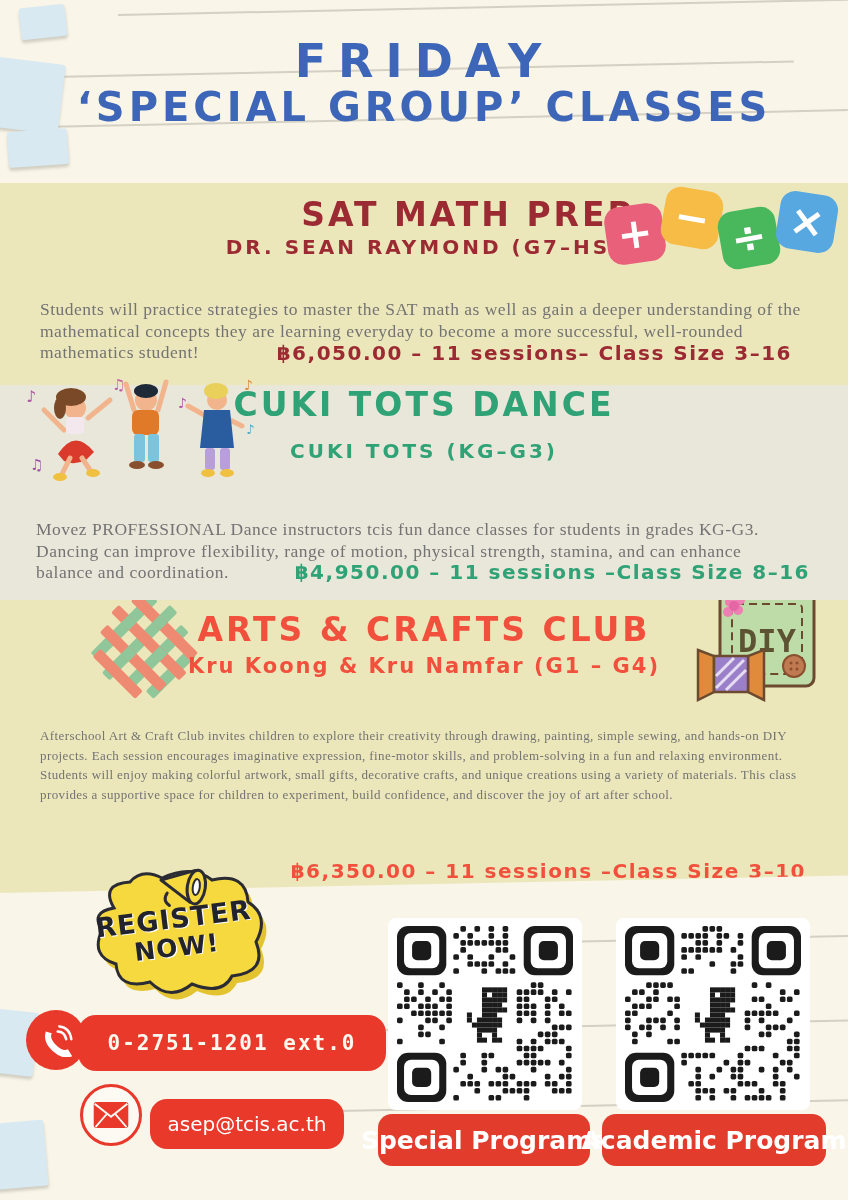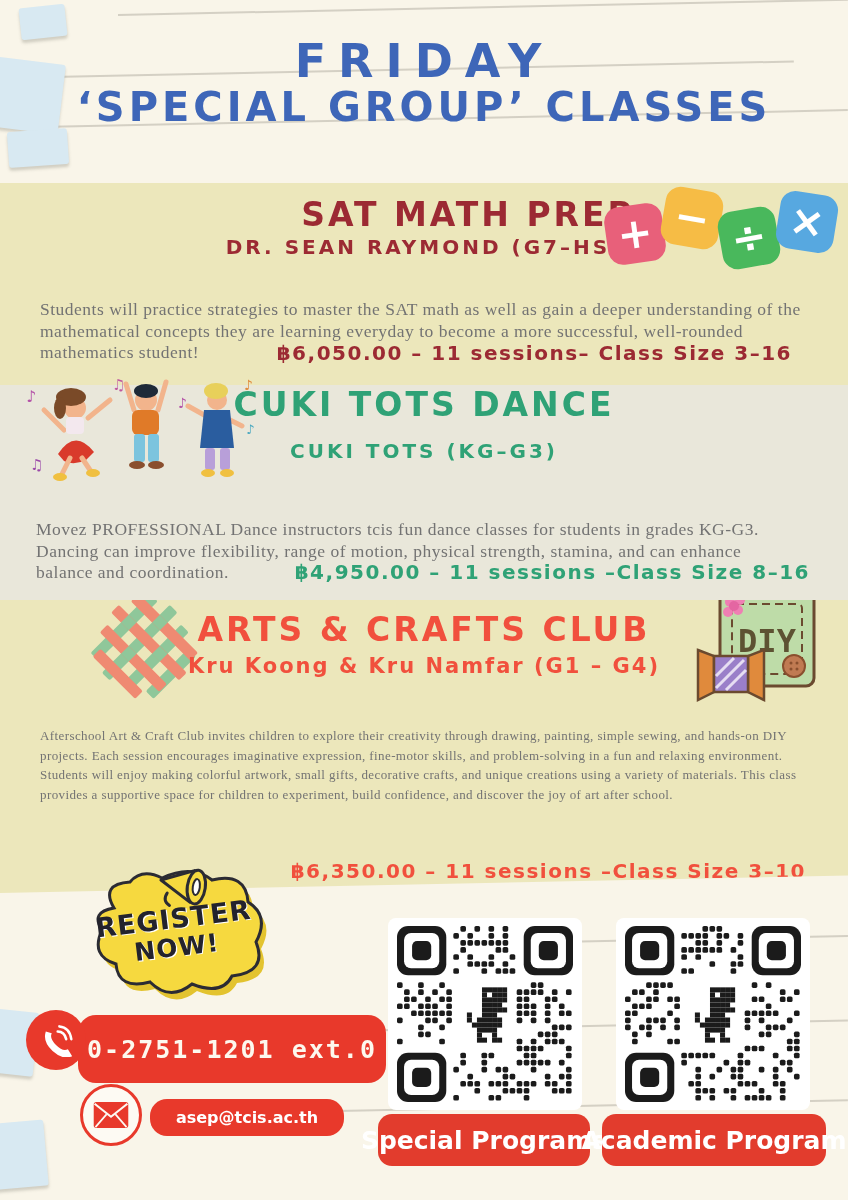--- a/index.html
+++ b/index.html
@@ -77,30 +77,30 @@
   
   .register{position:absolute;left:80px;top:860px;width:200px;height:150px;z-index:3;}
   .register-text{position:absolute;left:0;top:44px;width:190px;text-align:center;
     transform:rotate(-7deg);color:#23232d;font-weight:bold;z-index:2;
     text-shadow:1px 1px 0 #fff;}
   .reg1{font-size:27px;letter-spacing:1px;line-height:30px;display:block;}
   .reg2{font-size:25px;letter-spacing:1px;line-height:28px;display:block;}
 
   .phone-circle{position:absolute;left:26px;top:1010px;width:60px;height:60px;
     border-radius:50%;background:#e8392b;z-index:2;display:flex;align-items:center;justify-content:center;}
-  .phone-pill{position:absolute;left:78px;top:1015px;width:308px;height:68px;background:#e8392b;
+  .phone-pill{position:absolute;left:78px;top:1015px;width:308px;height:56px;background:#e8392b;
     border-radius:18px;z-index:1;display:flex;align-items:center;justify-content:center;
     color:#fdf8ee;font-family:"DejaVu Sans Mono",monospace;font-weight:bold;
-    font-size:25px;letter-spacing:2px;white-space:nowrap;}
+    font-size:21px;letter-spacing:2px;white-space:nowrap;}
   .email-circle{position:absolute;left:80px;top:1084px;width:62px;height:62px;border-radius:50%;
     background:#fdfaf3;border:3px solid #e8392b;box-sizing:border-box;z-index:2;
     display:flex;align-items:center;justify-content:center;}
-  .email-pill{position:absolute;left:150px;top:1099px;width:194px;height:37px;background:#e8392b;
+  .email-pill{position:absolute;left:150px;top:1099px;width:194px;height:50px;background:#e8392b;
     border-radius:17px;z-index:2;display:flex;align-items:center;justify-content:center;
-    color:#fff;font-weight:bold;font-size:16px;white-space:nowrap;}
+    color:#fff;font-weight:normal;font-size:20px;white-space:nowrap;}
 
   .qr-box{position:absolute;width:194px;height:192px;background:#ffffff;border-radius:8px;
     z-index:2;display:flex;align-items:center;justify-content:center;}
   .qr1{left:388px;top:918px;} .qr2{left:616px;top:918px;}
   .qr-label{position:absolute;background:#e23c2d;color:#fff;border-radius:14px;z-index:3;
     display:flex;align-items:center;justify-content:center;font-weight:bold;font-size:25px;
     white-space:nowrap;}
   .ql1{left:378px;top:1114px;width:212px;height:52px;}
   .ql2{left:602px;top:1114px;width:224px;height:52px;}
 </style>

